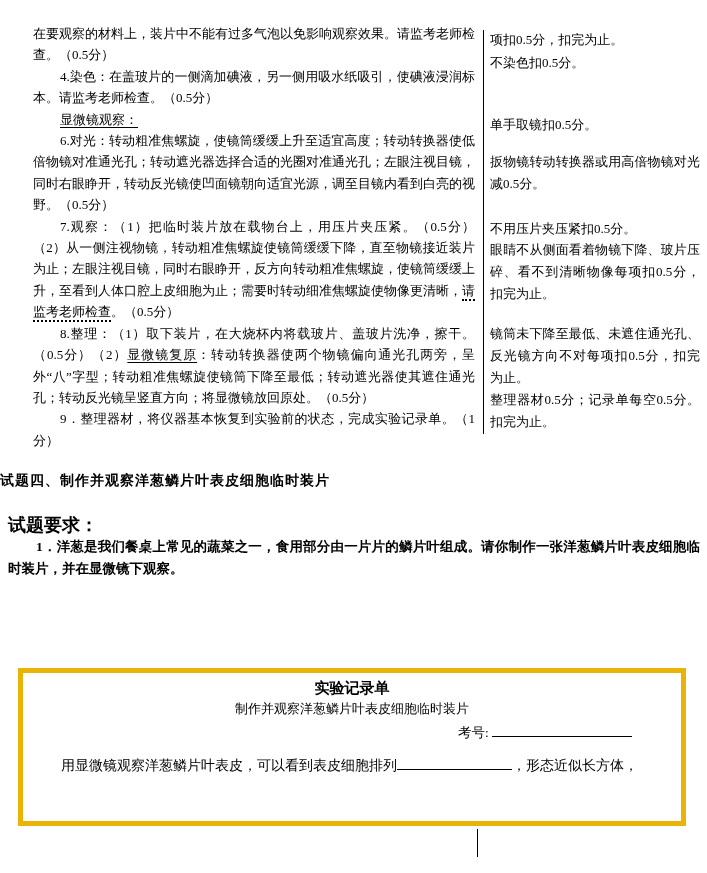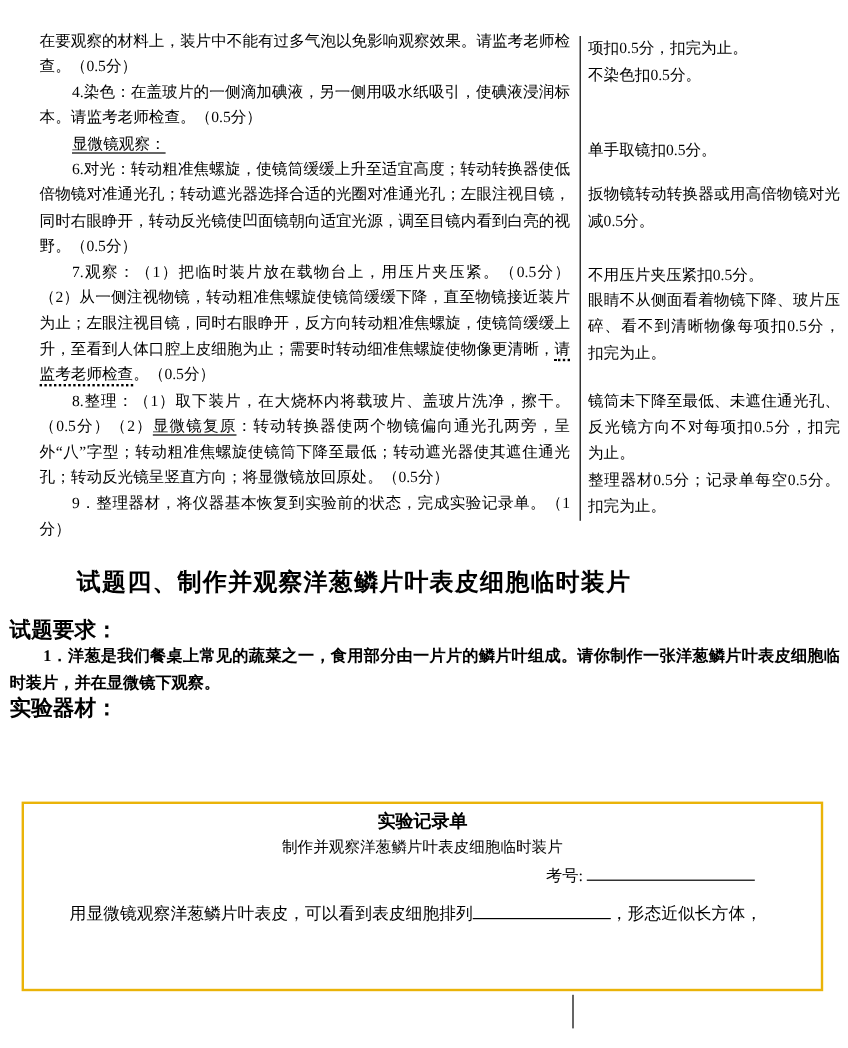--- a/index.html
+++ b/index.html
@@ -19,31 +19,31 @@
   .col-divider{position:absolute;left:483px;top:30px;width:1px;height:404px;background:#000;}
   .notes-col{position:absolute;left:490px;top:0;width:210px;height:448px;}
   .note{
     position:absolute;left:0;width:210px;
     font-size:13px;line-height:22px;text-align:justify;
   }
   .ul{text-decoration:underline;text-underline-offset:3px;}
   .dots{border-bottom:2px dotted #000;padding-bottom:1px;}
   
   #main-title{
-    position:absolute;left:0;top:472px;width:590px;text-align:center;
-    font-size:20px;font-weight:bold;letter-spacing:1px;
+    position:absolute;left:0;top:472px;width:590px;
+    font-size:14px;font-weight:bold;letter-spacing:1px;
   }
   
   #sections{position:absolute;left:8px;top:514px;width:692px;font-size:13.5px;line-height:21.5px;}
   .sec-heading{font-size:18px;font-weight:bold;line-height:22px;margin:0;}
   .sec-para{margin:0;text-indent:28px;text-align:justify;font-weight:bold;}
   
   #record-box{
     position:absolute;left:18px;top:668px;width:668px;height:158px;
-    border:2px solid #eab308;box-sizing:border-box;background:#fff;
+    border:5px solid #eab308;box-sizing:border-box;background:#fff;
   }
   .rs-title{
     text-align:center;font-weight:bold;font-size:15px;line-height:20px;margin-top:5px;
     font-family:"Liberation Sans","DejaVu Sans",sans-serif;
   }
   .rs-subtitle{
     text-align:center;font-weight:normal;font-size:13px;line-height:18px;margin-top:2px;
     font-family:"Liberation Sans","DejaVu Sans",sans-serif;
   }
   .rs-examno{padding-left:435px;font-size:13.5px;line-height:26px;margin-top:2px;}
@@ -85,21 +85,20 @@
     </div>
 </div>
 
 <div id="main-title">试题四、制作并观察洋葱鳞片叶表皮细胞临时装片</div>
 
 <div id="sections">
   <p class="sec-heading">试题要求：</p>
   <div>
       <p class="sec-para">1．洋葱是我们餐桌上常见的蔬菜之一，食用部分由一片片的鳞片叶组成。请你制作一张洋葱鳞片叶表皮细胞临时装片，并在显微镜下观察。</p>
     </div>
-  <p class="sec-heading">实验器材：</p>
 </div>
 
 <div id="record-box">
   <div class="rs-title">实验记录单</div>
   <div class="rs-subtitle">制作并观察洋葱鳞片叶表皮细胞临时装片</div>
   <div class="rs-examno">
     <span>考号:</span>
     <span class="blank w-exam"></span>
   </div>
   <div class="rs-body">

